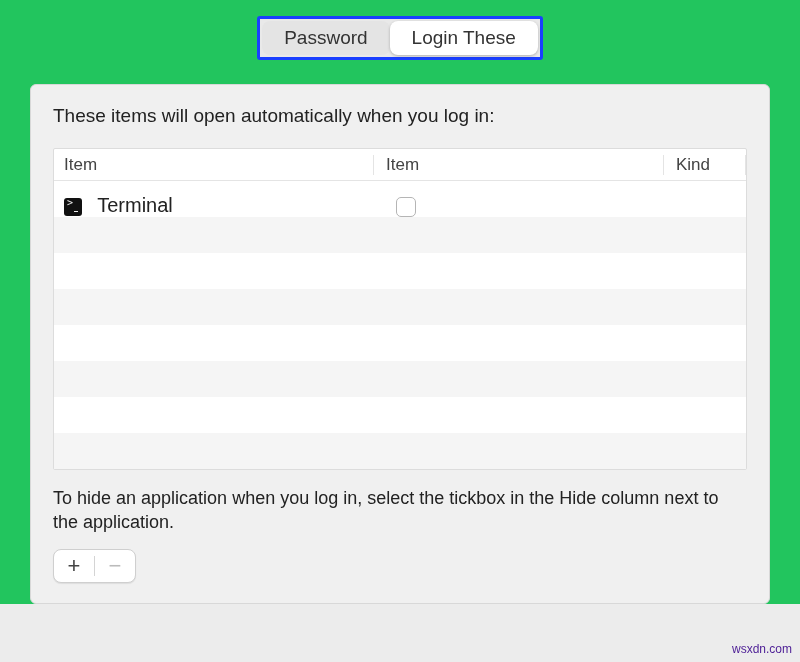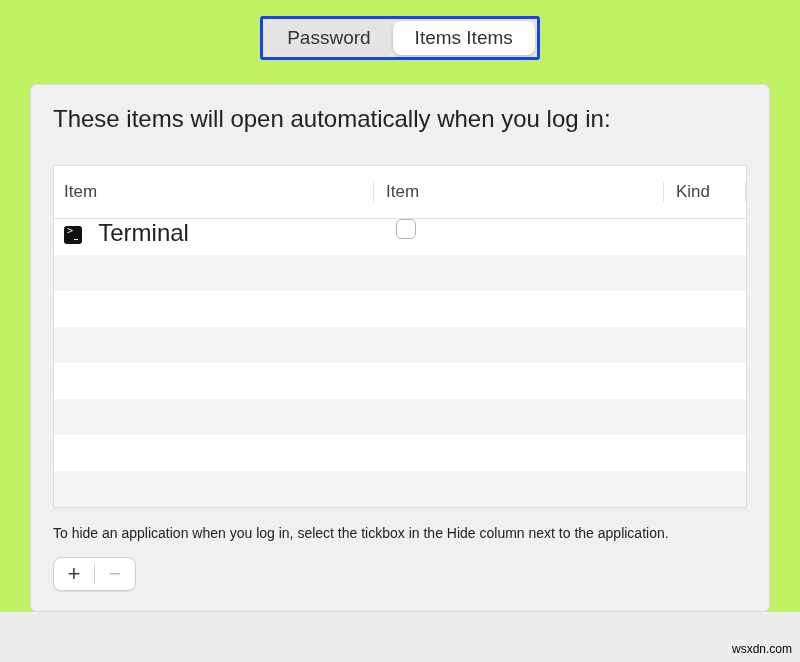--- a/index.html
+++ b/index.html
@@ -6,21 +6,21 @@
     body {
       font-family: -apple-system, BlinkMacSystemFont, "Helvetica Neue", Arial, sans-serif;
       background: #ececec;
       width: 800px;
       height: 662px;
       overflow: hidden;
       font-size: 17px;
       color: #222;
     }
     .window {
-      background: #bef264;
+      background: #22c55e;
       padding-top: 16px;
     }
     .tab-bar {
       display: flex;
       justify-content: center;
       margin-bottom: 24px;
     }
     .segmented {
       display: flex;
       border: 3px solid #1a3fff;
@@ -42,48 +42,48 @@
       box-shadow: 0 1px 3px rgba(0,0,0,0.25);
     }
     .panel {
       margin: 0 30px 18px 30px;
       background: #f0f0f0;
       border: 1px solid #d8d8d8;
       border-radius: 6px;
       padding: 20px 22px 20px 22px;
     }
     .intro {
-      font-size: 24px;
+      font-size: 19px;
       color: #222;
-      margin-bottom: 32px;
+      margin-bottom: 21px;
     }
     .table {
       background: #fff;
       border: 1px solid #dcdcdc;
       border-radius: 2px;
     }
     .thead {
       display: flex;
-      height: 53px;
+      height: 32px;
       align-items: center;
       font-size: 17px;
       color: #444;
       border-bottom: 1px solid #e4e4e4;
     }
     .col-sep {
       border-right: 1px solid #e4e4e4;
     }
     .col-item  { flex: 0 0 320px; padding-left: 10px; }
     .col-kind  { flex: 1 1 auto;  padding-left: 12px; }
     .col-hide  { flex: 0 0 82px;  padding-left: 12px; text-align: left; }
     .tbody .row {
       display: flex;
-      align-items: flex-start;
+      align-items: flex-end;
       height: 36px;
-      font-size: 24px;
+      font-size: 20px;
     }
     .tbody .row:nth-child(odd)  { background: #ffffff; }
     .tbody .row:nth-child(even) { background: #f5f5f5; }
     .icon-terminal {
       display: inline-block;
       width: 18px;
       height: 18px;
       background: #111;
       border-radius: 3px;
       position: relative;
@@ -112,21 +112,21 @@
       width: 20px;
       height: 20px;
       border: 1px solid #b5b5b5;
       border-radius: 5px;
       background: #fff;
       margin-left: 10px;
       cursor: pointer;
     }
     .empty { }
     .hint {
-      font-size: 14px;
+      font-size: 18px;
       color: #222;
       margin-top: 16px;
       line-height: 1.35;
     }
     .button-bar {
       display: inline-flex;
       align-items: center;
       margin-top: 14px;
       background: #fff;
       border: 1px solid #cfcfcf;
@@ -150,32 +150,32 @@
       width: 1px;
       height: 20px;
       background: #d4d4d4;
     }
     .bb-btn.disabled { color: #bbb; cursor: default; }
     .watermark {
       position: absolute;
       right: 8px;
       bottom: 6px;
       font-size: 12px;
-      color: #000000;
+      color: #4c1d95;
     }
   </style>
 </head>
 <body>
 
 <div class="window">
 
   <div class="tab-bar">
     <div class="segmented">
       <div class="segment">Password</div>
-      <div class="segment active">Items Items</div>
+      <div class="segment active">Login These</div>
     </div>
   </div>
 
   <div class="panel">
 
     <div class="intro">These items will open automatically when you log in:</div>
 
     <div class="table">
       <div class="thead">
         <div class="col-item col-sep">Item</div>

